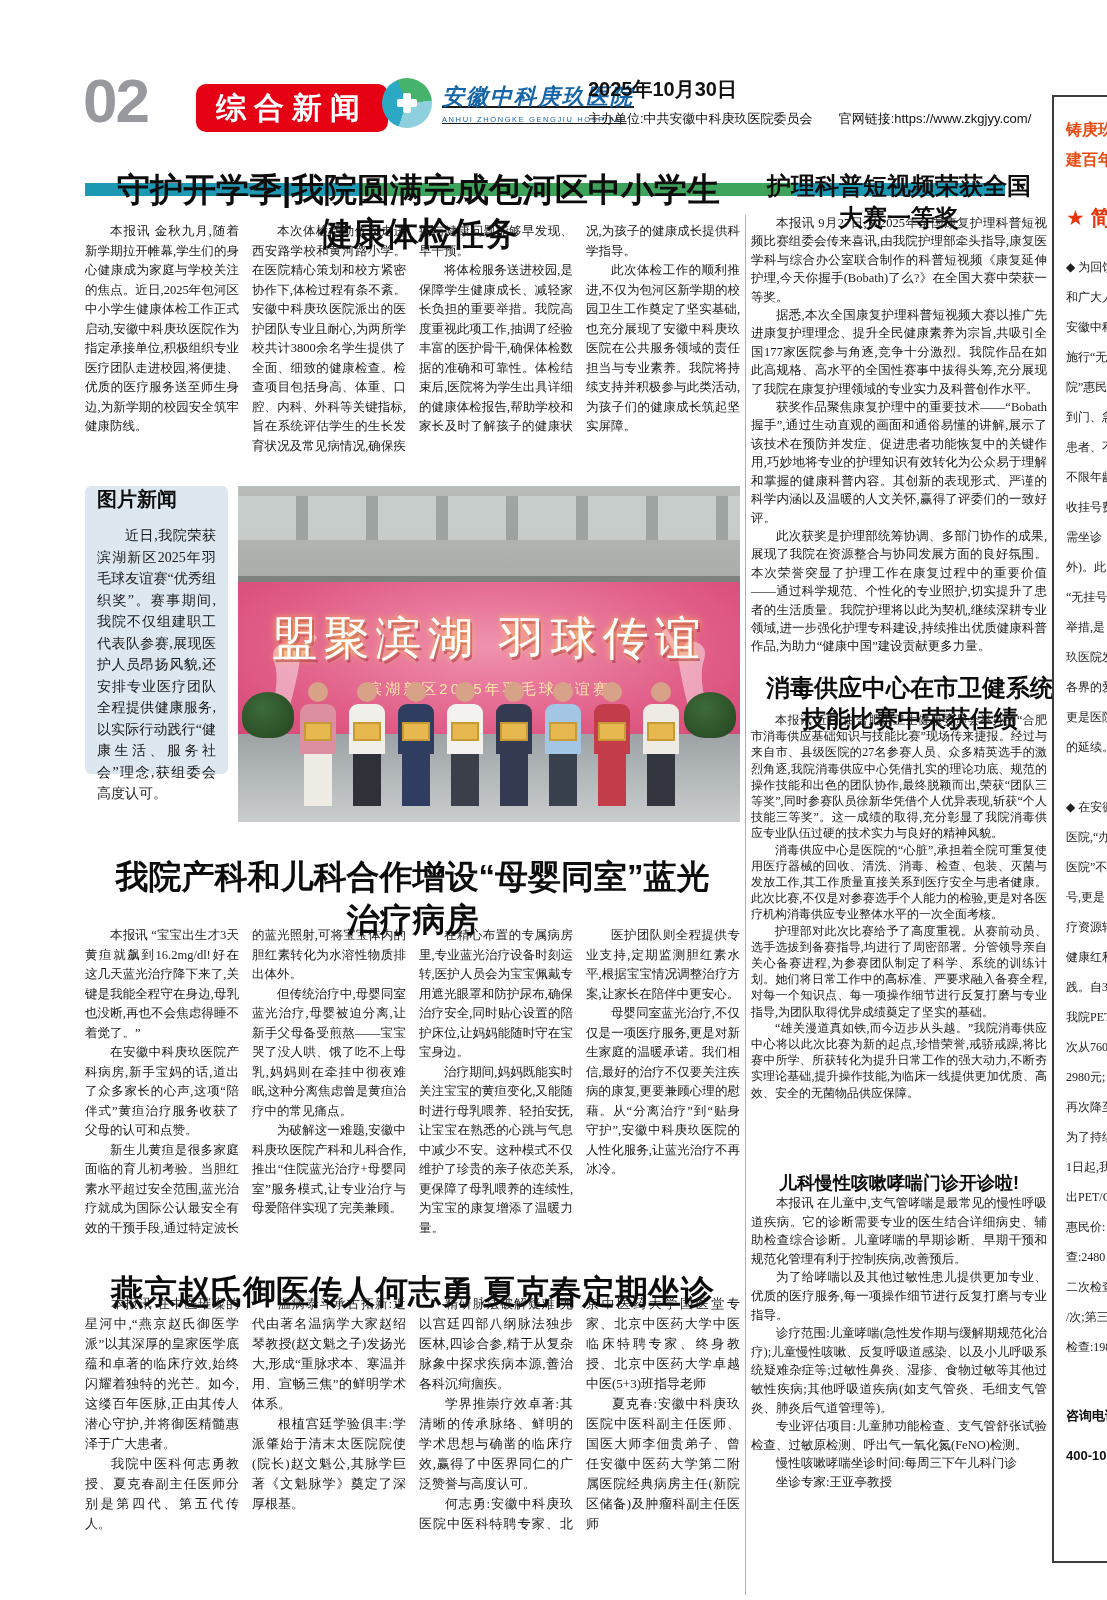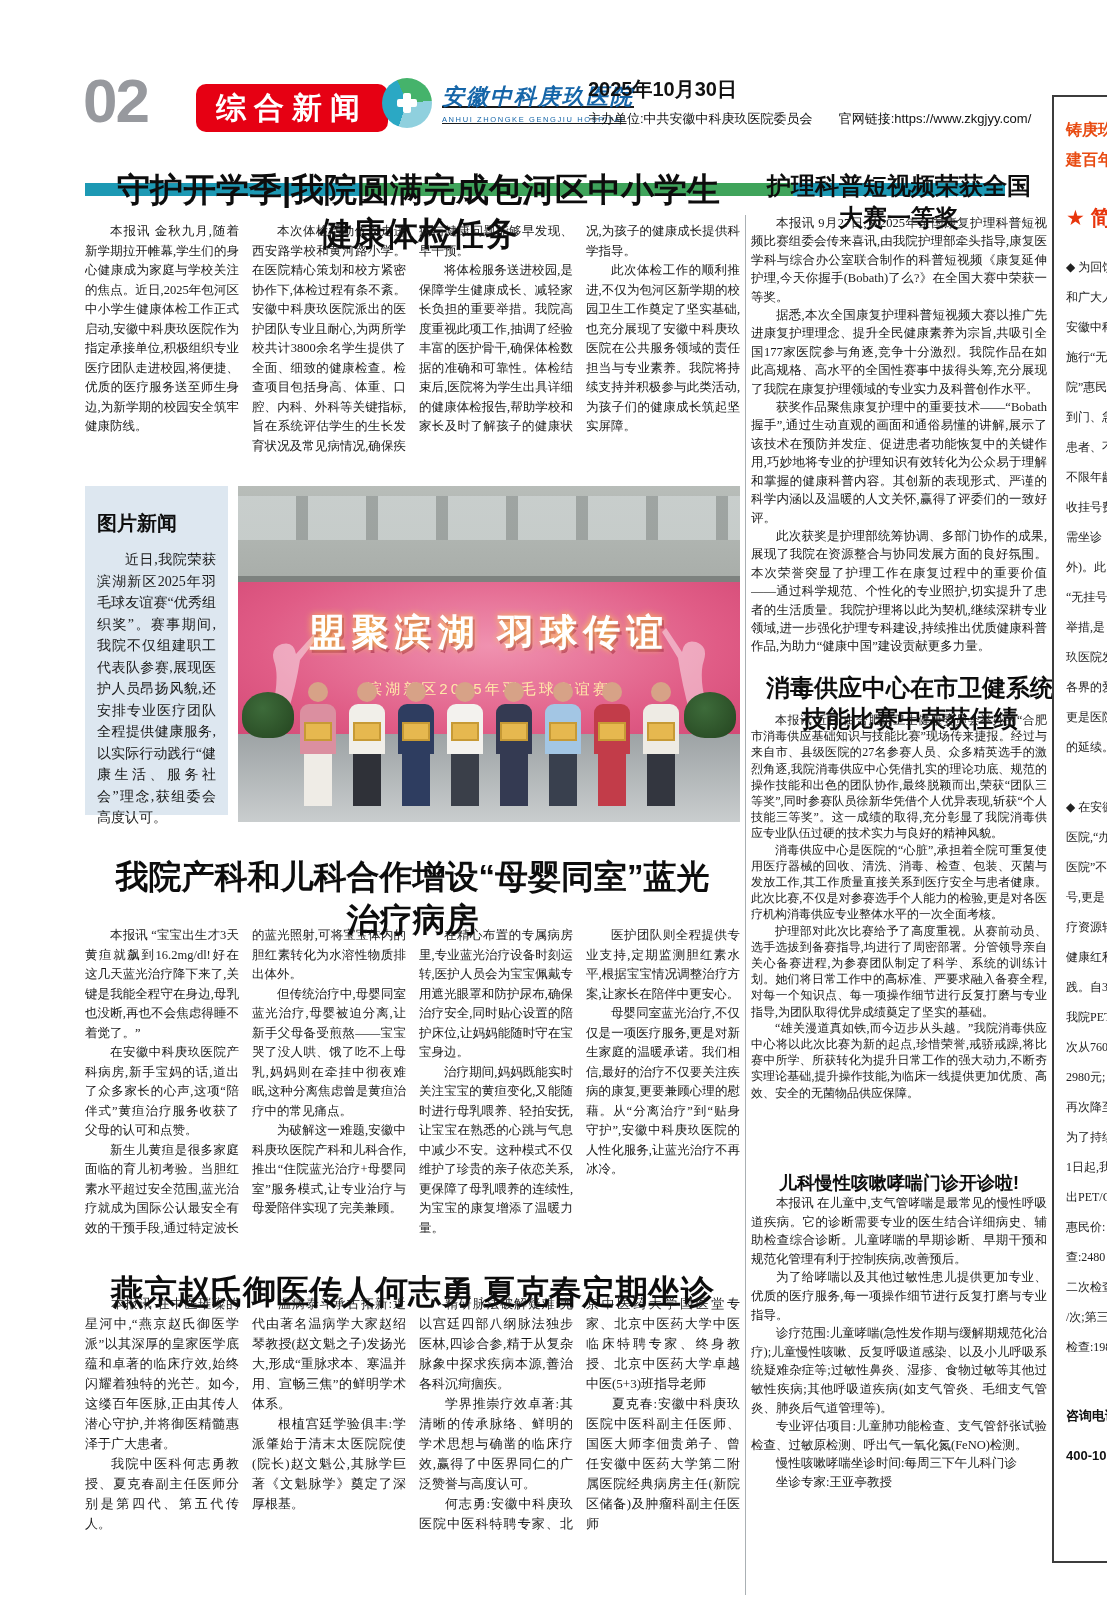--- a/index.html
+++ b/index.html
@@ -45,36 +45,36 @@
   .a2-body{left:85px;top:926px;width:655px;height:318px;column-count:4;column-gap:13px;
            font-size:12.5px;line-height:19.5px;}
   .a3-body{left:85px;top:1294px;width:655px;height:302px;column-count:4;column-gap:13px;
            font-size:13px;line-height:20px;}
   .r1-body{left:751px;top:214px;width:296px;height:438px;font-size:12.5px;line-height:18.4px;}
   .r2-body{left:751px;top:712px;width:296px;height:442px;font-size:12px;line-height:16.2px;}
   .r3-body{left:751px;top:1194px;width:296px;height:400px;font-size:12.5px;line-height:18.6px;}
   .para{text-indent:2em;margin:0;}
 
   
-  .pic-news{position:absolute;left:85px;top:486px;width:143px;height:329px;background:#dde7f0;
-            box-sizing:border-box;padding:24px 12px;}
+  .pic-news{position:absolute;left:85px;top:486px;width:143px;height:288px;background:#dde7f0;
+            box-sizing:border-box;padding:0 12px;border-radius:6px;}
   .pic-news-title{font-size:20px;font-weight:800;color:#0d0d0d;margin-bottom:12px;}
   .pic-news .para{font-size:14px;line-height:21.5px;text-align:justify;}
 
   
   .photo{position:absolute;left:238px;top:486px;width:502px;height:336px;overflow:hidden;background:#aeb3b0;}
   .ph-wall{position:absolute;left:0;top:0;right:0;height:96px;
            background:linear-gradient(#b8bdb9,#a8ada9);}
   .ph-windows{position:absolute;left:0;top:10px;right:0;height:44px;
            background:repeating-linear-gradient(90deg,#ced4d3 0 58px,#979d9b 58px 70px);opacity:.75;}
   .ph-beam{position:absolute;left:0;top:90px;right:0;height:6px;background:#7d827f;}
   .ph-banner{position:absolute;left:0;top:96px;right:0;height:152px;
            background:radial-gradient(120% 150% at 50% 42%,#f092b0 0%,#e05c86 38%,#ca3a69 72%,#b92f5e 100%);}
   .ph-banner-main{position:absolute;left:0;top:26px;width:100%;text-align:center;color:#fff;
-           font-size:37px;font-weight:700;letter-spacing:6px;
+           font-size:46px;font-weight:400;letter-spacing:6px;
            text-shadow:0 0 7px #ffd24d,2px 3px 0 rgba(150,20,70,.55);}
   .ph-banner-sub{position:absolute;left:0;top:98px;width:100%;text-align:center;color:#ffe9a8;
            font-size:15px;letter-spacing:3px;}
   .ph-sil{position:absolute;opacity:.45;}
   .ph-floor{position:absolute;left:0;top:248px;right:0;bottom:0;
            background:linear-gradient(#9da3a5,#c9cdce);}
   .ph-plant{position:absolute;width:52px;height:46px;border-radius:50% 50% 40% 40%;
            background:radial-gradient(circle at 40% 35%,#3d6b3a,#24441f);top:206px;}
   .people-row{position:absolute;left:0;right:0;bottom:16px;display:flex;justify-content:center;
            align-items:flex-end;gap:11px;}

